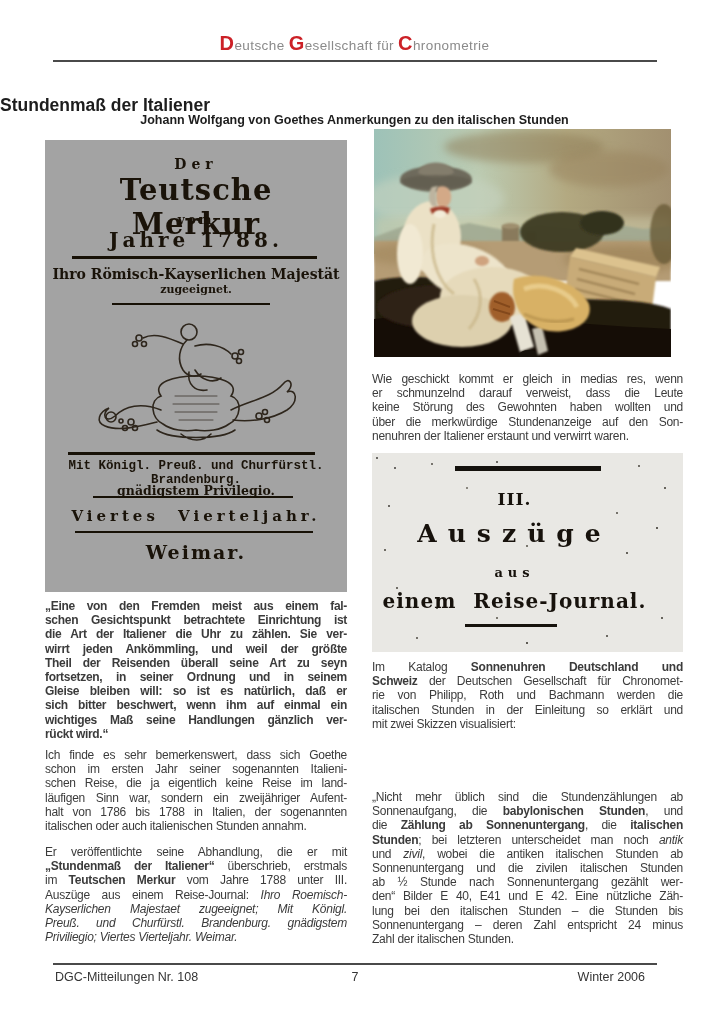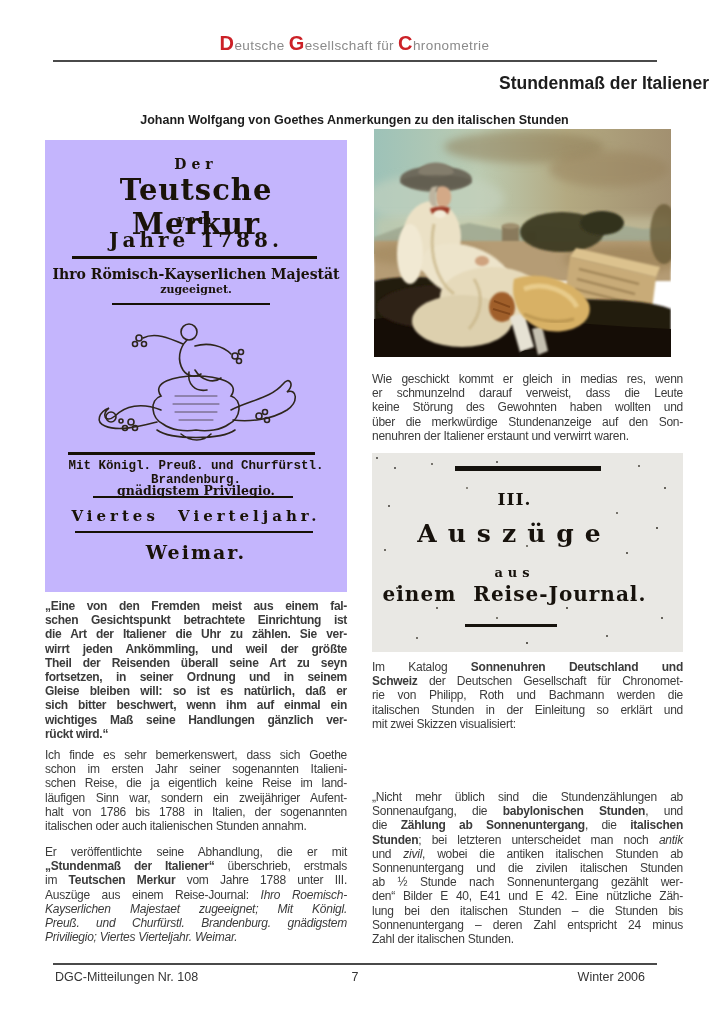--- a/index.html
+++ b/index.html
@@ -6,39 +6,39 @@
   body{
     width:709px;height:1024px;position:relative;background:#ffffff;
     font-family:"Liberation Sans",sans-serif;color:#3b3b3b;overflow:hidden;
   }
   .abs{position:absolute;}
   
   .society{top:33px;left:0;width:709px;text-align:center;font-size:13.5px;
     color:#8a8a8a;letter-spacing:.4px;}
   .seg-cap{color:#cc2127;font-weight:bold;font-size:20px;line-height:1;}
   .rule-top{left:53px;top:60px;width:604px;height:2px;background:#4a4a4a;}
-  .page-title{top:73px;left:0;width:709px;text-align:right;font-size:17.5px;
+  .page-title{top:95px;left:0;width:709px;text-align:left;font-size:17.5px;
     font-weight:bold;color:#1d1d1d;}
   .page-subtitle{top:113px;left:0;width:709px;text-align:center;font-size:12.5px;
     font-weight:bold;color:#1d1d1d;}
   
   .para{font-size:12px;line-height:14.2px;letter-spacing:-0.25px;color:#3b3b3b;}
   .para .jline{text-align:justify;text-align-last:justify;}
   .para .jline:last-child{text-align-last:left;}
   .para.boldpara{font-weight:bold;letter-spacing:-0.3px;}
   .seg-b{font-weight:bold;}
   .seg-i{font-style:italic;}
   .lp1{left:45px;top:599px;width:302px;}
   .lp2{left:45px;top:748px;width:302px;}
   .lp3{left:45px;top:845px;width:302px;}
   .rp1{left:372px;top:372px;width:311px;}
   .rp2{left:372px;top:660px;width:311px;}
   .rp3{left:372px;top:742px;width:311px;margin-top:48px;}
   
-  .merkur{left:45px;top:140px;width:302px;height:452px;background:#c4b5fd;
+  .merkur{left:45px;top:140px;width:302px;height:452px;background:#a3a3a3;
     font-family:"DejaVu Serif",serif;color:#1a1309;}
   .merkur .c{position:absolute;left:0;width:100%;text-align:center;font-weight:bold;}
   .m-der{top:16px;font-size:14px;letter-spacing:5px;}
   .m-main{top:33px;font-size:29px;letter-spacing:1px;word-spacing:26px;}
   .m-vom{top:73px;font-size:12px;letter-spacing:3px;}
   .m-jahre{top:88px;font-size:20px;letter-spacing:4px;}
   .m-rule1{left:27px;top:116px;width:245px;height:3px;background:#171106;}
   .m-ded1{top:126px;font-size:14px;}
   .m-ded2{top:143px;font-size:11px;}
   .m-rule2{left:67px;top:163px;width:158px;height:1.5px;background:#171106;}
@@ -54,21 +54,21 @@
   .painting{left:374px;top:129px;width:297px;height:228px;}
   
   .journal{left:372px;top:453px;width:311px;height:199px;background:#e9e8e4;
     font-family:"DejaVu Serif",serif;color:#17120c;}
   .journal .c{position:absolute;left:0;width:100%;padding-right:26px;box-sizing:border-box;
     text-align:center;font-weight:bold;}
   .j-bar{left:83px;top:13px;width:146px;height:5px;background:#14110d;}
   .j-num{top:36px;font-size:17px;letter-spacing:1px;}
   .j-w1{top:66px;font-size:25px;letter-spacing:11px;}
   .j-w2{top:112px;font-size:13px;letter-spacing:5px;}
-  .j-w3{top:129px;font-size:20px;letter-spacing:1px;word-spacing:9px;}
+  .j-w3{top:136px;font-size:20px;letter-spacing:1px;word-spacing:9px;}
   .j-underline{left:93px;top:171px;width:92px;height:3px;background:#17130d;}
   .speckles{left:4px;top:4px;width:2px;height:2px;background:#6b6965;
     box-shadow:18px 10px 0 #6b6965,55px 6px 0 #77746e,120px 4px 0 #6f6c66,
     200px 12px 0 #5d5a53,262px 8px 0 #716e67,288px 30px 0 #67645d,
     12px 48px 0 #6b6863,240px 55px 0 #76736c,280px 70px 0 #605d56,
     8px 92px 0 #6e6b64,150px 88px 0 #7a776f,250px 95px 0 #66635c,
     20px 130px 0 #706d66,60px 150px 0 #6b6861,120px 160px 0 #7b786f,
     190px 150px 0 #615e57,255px 140px 0 #6f6c65,285px 160px 0 #67645d,
     40px 180px 0 #74716a,150px 185px 0 #5f5c55,230px 178px 0 #6d6a63,
     90px 30px 0 #8a877f;}

